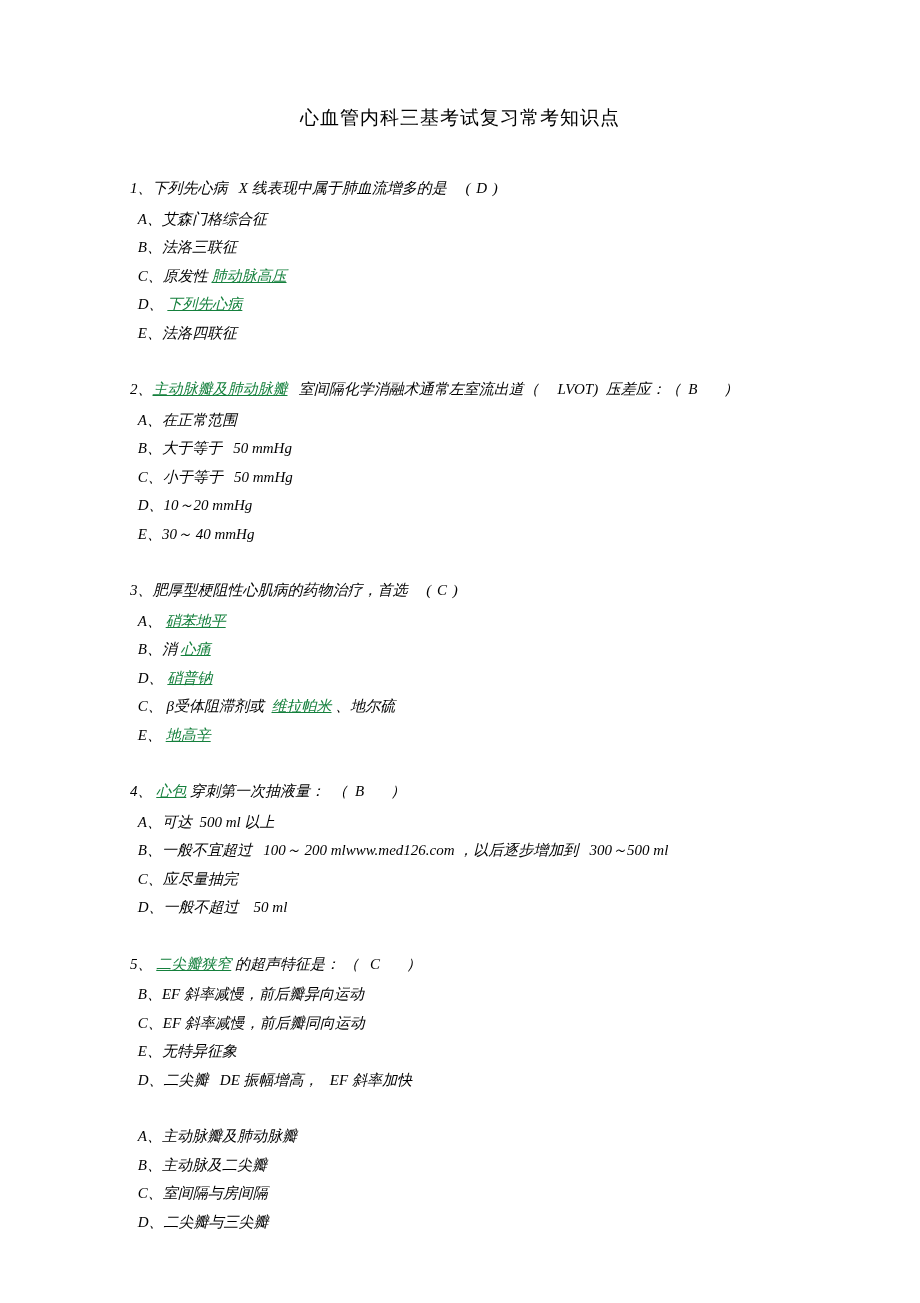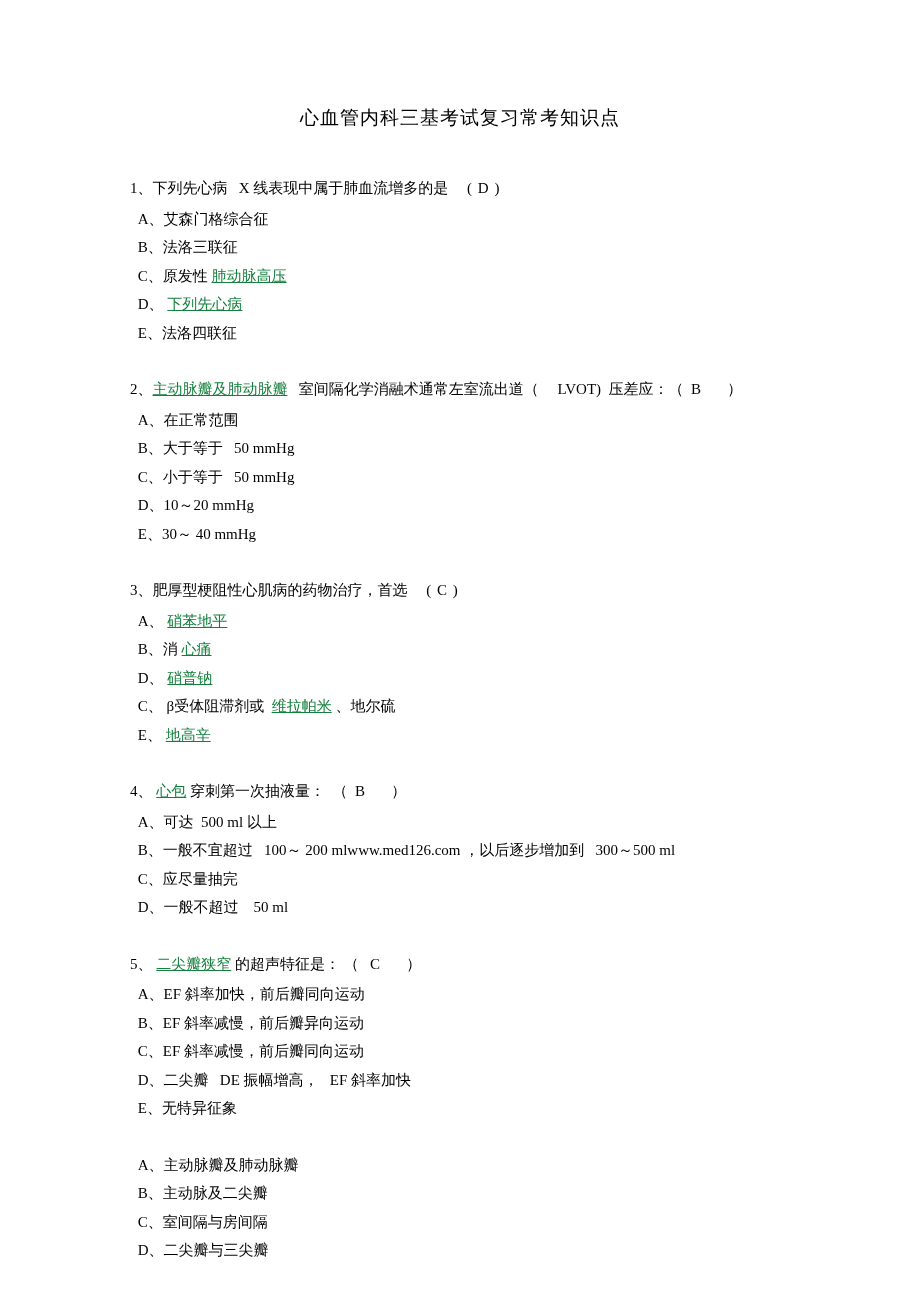--- a/index.html
+++ b/index.html
@@ -18,20 +18,21 @@
     box-sizing: border-box;
   }
   .title {
     text-align: center;
     font-size: 19px;
     margin-bottom: 38px;
     letter-spacing: 1px;
   }
   .question {
     margin-bottom: 28px;
+    font-style: italic;
   }
   .qline, .oline {
     white-space: pre-wrap;
   }
   .stem {
     margin-bottom: 2px;
   }
   .opt {
     padding-left: 4px;
   }
@@ -75,25 +76,24 @@
       </div>
       <div class="question">
         <div class="qline stem"><span>4</span>、 <a class="kw">心包</a> 穿刺第一次抽液量：  （  B       ）</div>
         <div class="oline opt"><span> A</span>、可达  500 ml 以上</div>
         <div class="oline opt"><span> B</span>、一般不宜超过   100～ 200 mlwww.med126.com ，以后逐步增加到   300～500 ml</div>
         <div class="oline opt"><span> C</span>、应尽量抽完</div>
         <div class="oline opt"><span> D</span>、一般不超过    50 ml</div>
       </div>
       <div class="question">
         <div class="qline stem"><span>5</span>、 <a class="kw">二尖瓣狭窄</a> 的超声特征是： （   C       ）</div>
-        <div class="oline opt"><span> A</span>、EF 斜率加快，前后瓣同向运动</div>
         <div class="oline opt"><span> B</span>、EF 斜率减慢，前后瓣异向运动</div>
         <div class="oline opt"><span> C</span>、EF 斜率减慢，前后瓣同向运动</div>
+        <div class="oline opt"><span> E</span>、无特异征象</div>
         <div class="oline opt"><span> D</span>、二尖瓣   DE 振幅增高，   EF 斜率加快</div>
-        <div class="oline opt"><span> E</span>、无特异征象</div>
       </div>
       <div class="question">
         <div class="oline opt"><span> A</span>、主动脉瓣及肺动脉瓣</div>
         <div class="oline opt"><span> B</span>、主动脉及二尖瓣</div>
         <div class="oline opt"><span> C</span>、室间隔与房间隔</div>
         <div class="oline opt"><span> D</span>、二尖瓣与三尖瓣</div>
       </div>
     </div>
 </div>
 

